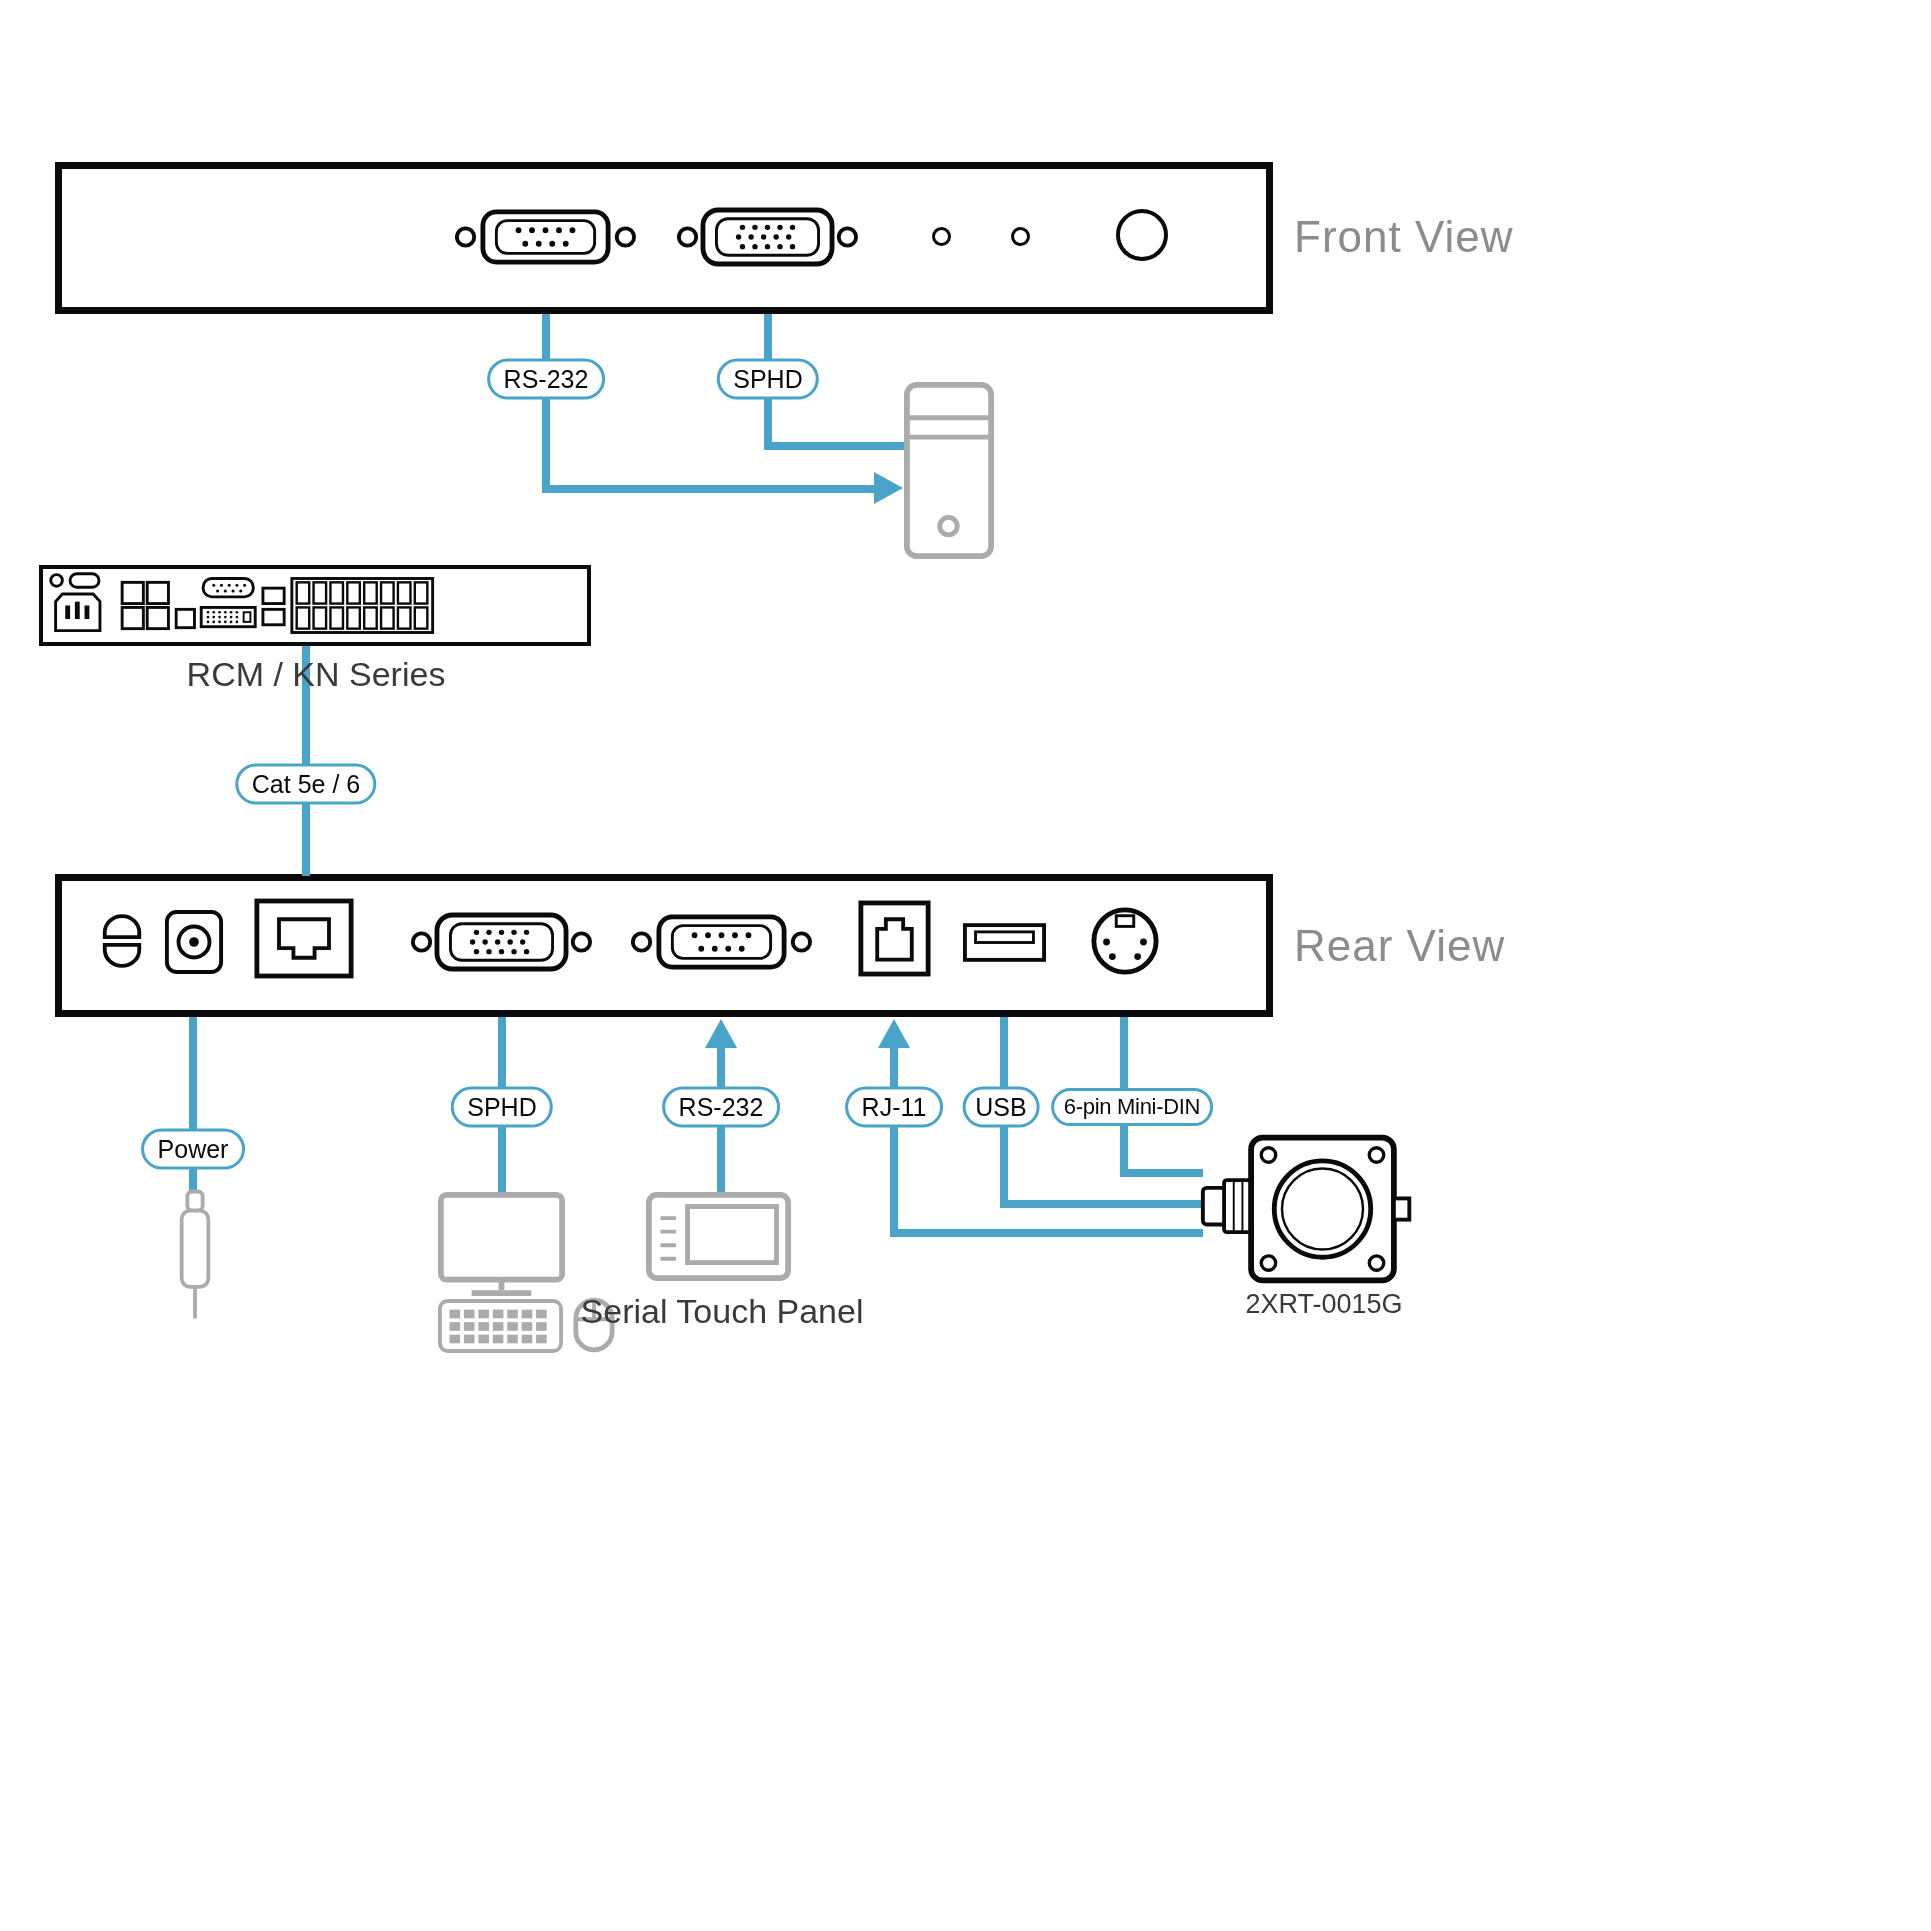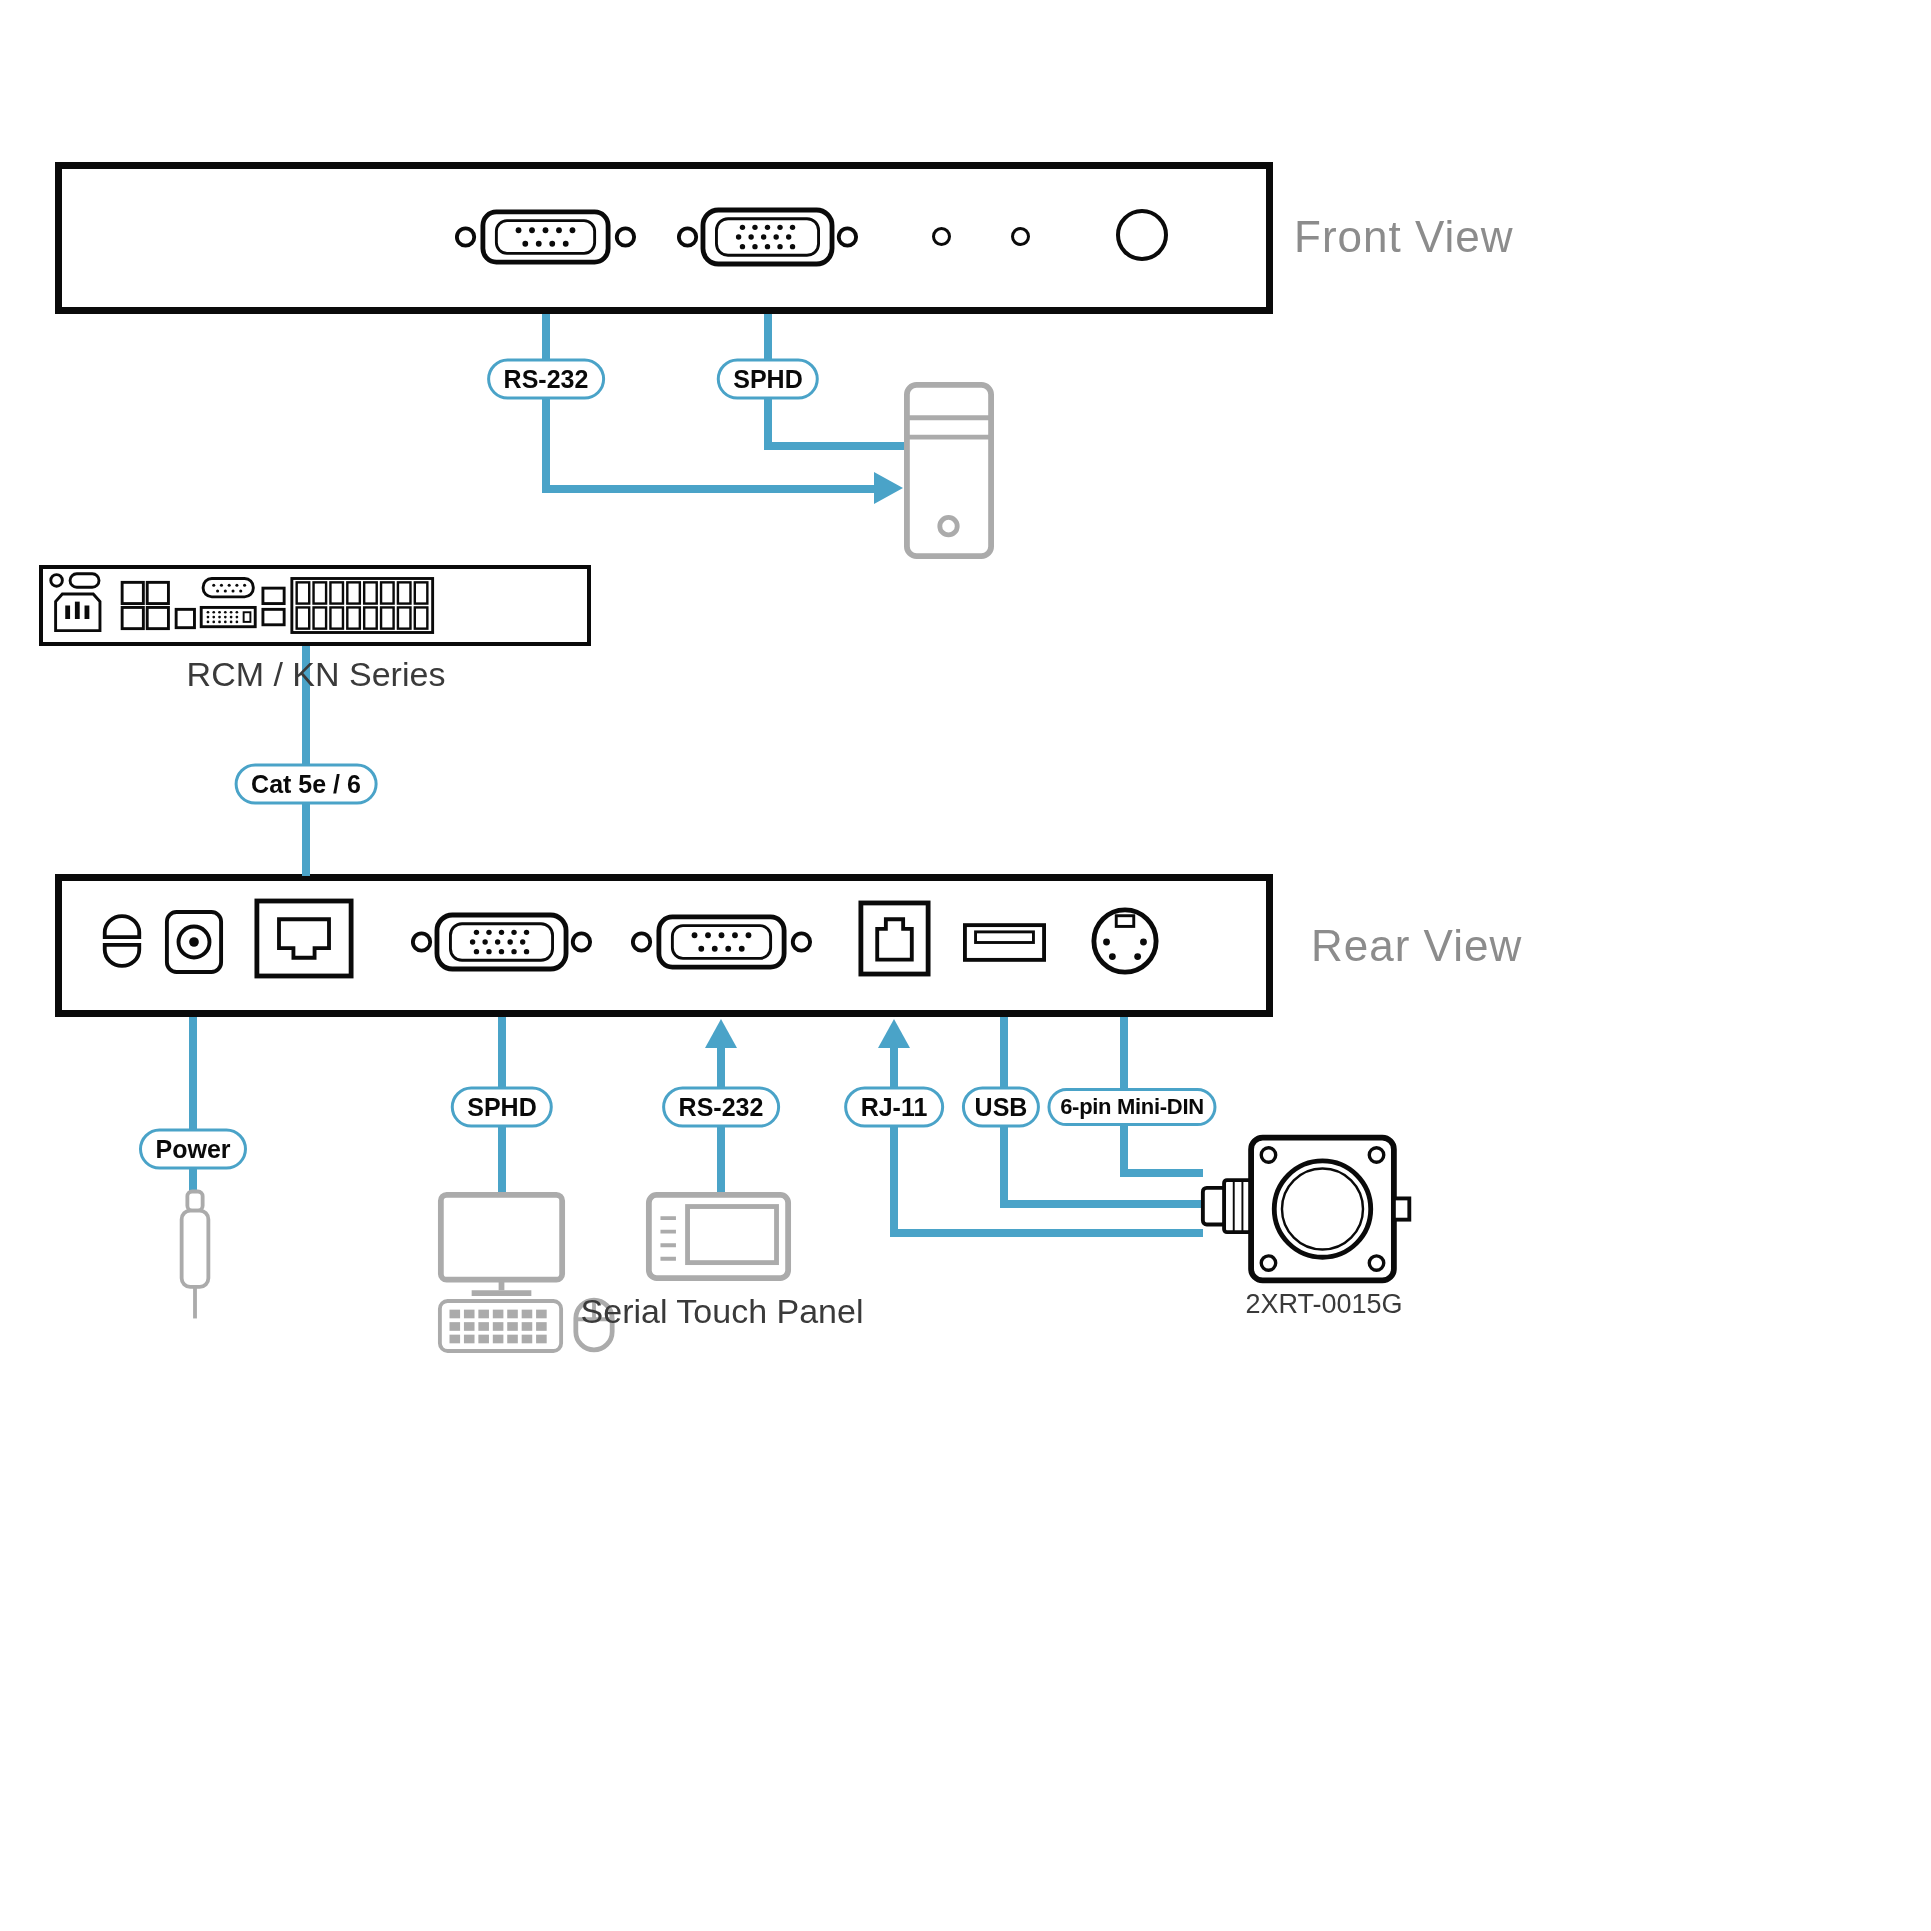--- a/index.html
+++ b/index.html
@@ -7,21 +7,21 @@
           font-family:"Liberation Sans",sans-serif;overflow:hidden;}
   .panel{position:absolute;background:#fff;border:7.7px solid #0a0a0a;box-sizing:border-box;z-index:1;}
   .thinpanel{position:absolute;background:#fff;border:4.8px solid #0a0a0a;box-sizing:border-box;z-index:1;}
   .vline{position:absolute;width:7.7px;background:#4AA3C8;z-index:2;}
   .hline{position:absolute;height:7.7px;background:#4AA3C8;z-index:2;}
   .arrow-right{position:absolute;width:0;height:0;border-top:16.4px solid transparent;
                border-bottom:16.4px solid transparent;border-left:29px solid #4AA3C8;z-index:2;}
   .arrow-up{position:absolute;width:0;height:0;border-left:16.4px solid transparent;
             border-right:16.4px solid transparent;border-bottom:29px solid #4AA3C8;z-index:2;}
   .pill{position:absolute;transform:translate(-50%,-50%);background:#fff;border:3.9px solid #4AA3C8;
-        border-radius:27px;padding:2.9px 13.5px;font-weight:bold;font-size:25px;color:#0a0a0a;
+        border-radius:27px;padding:2.9px 13.5px;font-weight:normal;font-size:25px;color:#0a0a0a;
         white-space:nowrap;z-index:4;}
   .pill.compact{font-size:22px;padding:2.9px 9.7px;letter-spacing:-0.3px;}
   .icon{position:absolute;z-index:3;}
   .led{position:absolute;border:3.9px solid #0a0a0a;border-radius:50%;background:#fff;
        box-sizing:border-box;z-index:3;}
   .bigbtn{position:absolute;border:4.8px solid #0a0a0a;border-radius:50%;background:#fff;
           box-sizing:border-box;z-index:3;}
   .view-label{position:absolute;transform:translateY(-50%);font-size:44px;color:#8C8C8C;
               letter-spacing:1px;white-space:nowrap;z-index:3;}
   .caption{position:absolute;transform:translate(-50%,-50%);font-size:34px;color:#3A3A3A;
@@ -247,21 +247,21 @@
     <circle cx="36" cy="36" r="32" fill="#fff" stroke="#0a0a0a" stroke-width="5"></circle>
     <rect x="27" y="10" width="18" height="11" fill="none" stroke="#0a0a0a" stroke-width="3"></rect>
     <g fill="#0a0a0a">
       <circle cx="17" cy="37" r="3.5"></circle>
         <circle cx="55" cy="37" r="3.5"></circle>
       <circle cx="23" cy="52" r="3.5"></circle>
         <circle cx="49" cy="52" r="3.5"></circle>
     </g>
   </svg>
 
-  <div class="view-label" style="left:1294px;top:946px;margin-left:17px;">Rear View</div>
+  <div class="view-label" style="left:1294px;top:946px;">Rear View</div>
 
   <div class="vline" style="left:189px;top:1017px;height:176px;"></div>
   <div class="vline" style="left:498px;top:1017px;height:179px;"></div>
   <div class="arrow-up" style="left:705px;top:1019px;"></div>
   <div class="vline" style="left:717px;top:1045px;height:151px;"></div>
   <div class="arrow-up" style="left:878px;top:1019px;"></div>
   <div class="vline" style="left:890px;top:1045px;height:188px;"></div>
   <div class="hline" style="left:890px;top:1229px;width:313px;"></div>
   <div class="vline" style="left:1000px;top:1017px;height:191px;"></div>
   <div class="hline" style="left:1000px;top:1200px;width:203px;"></div>

